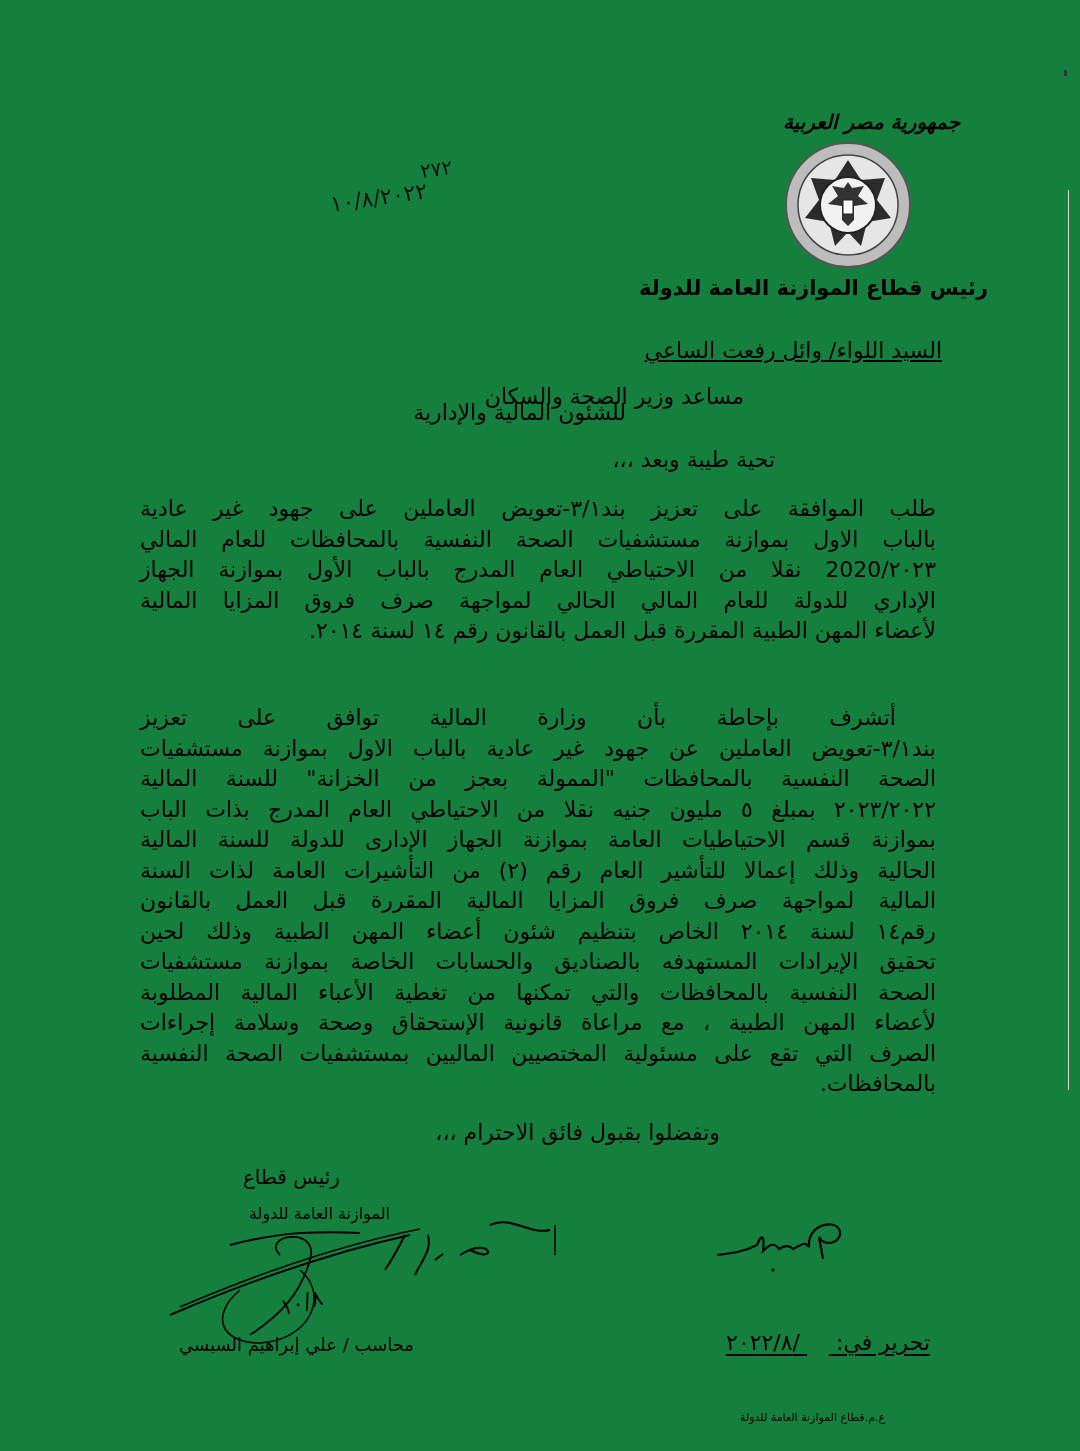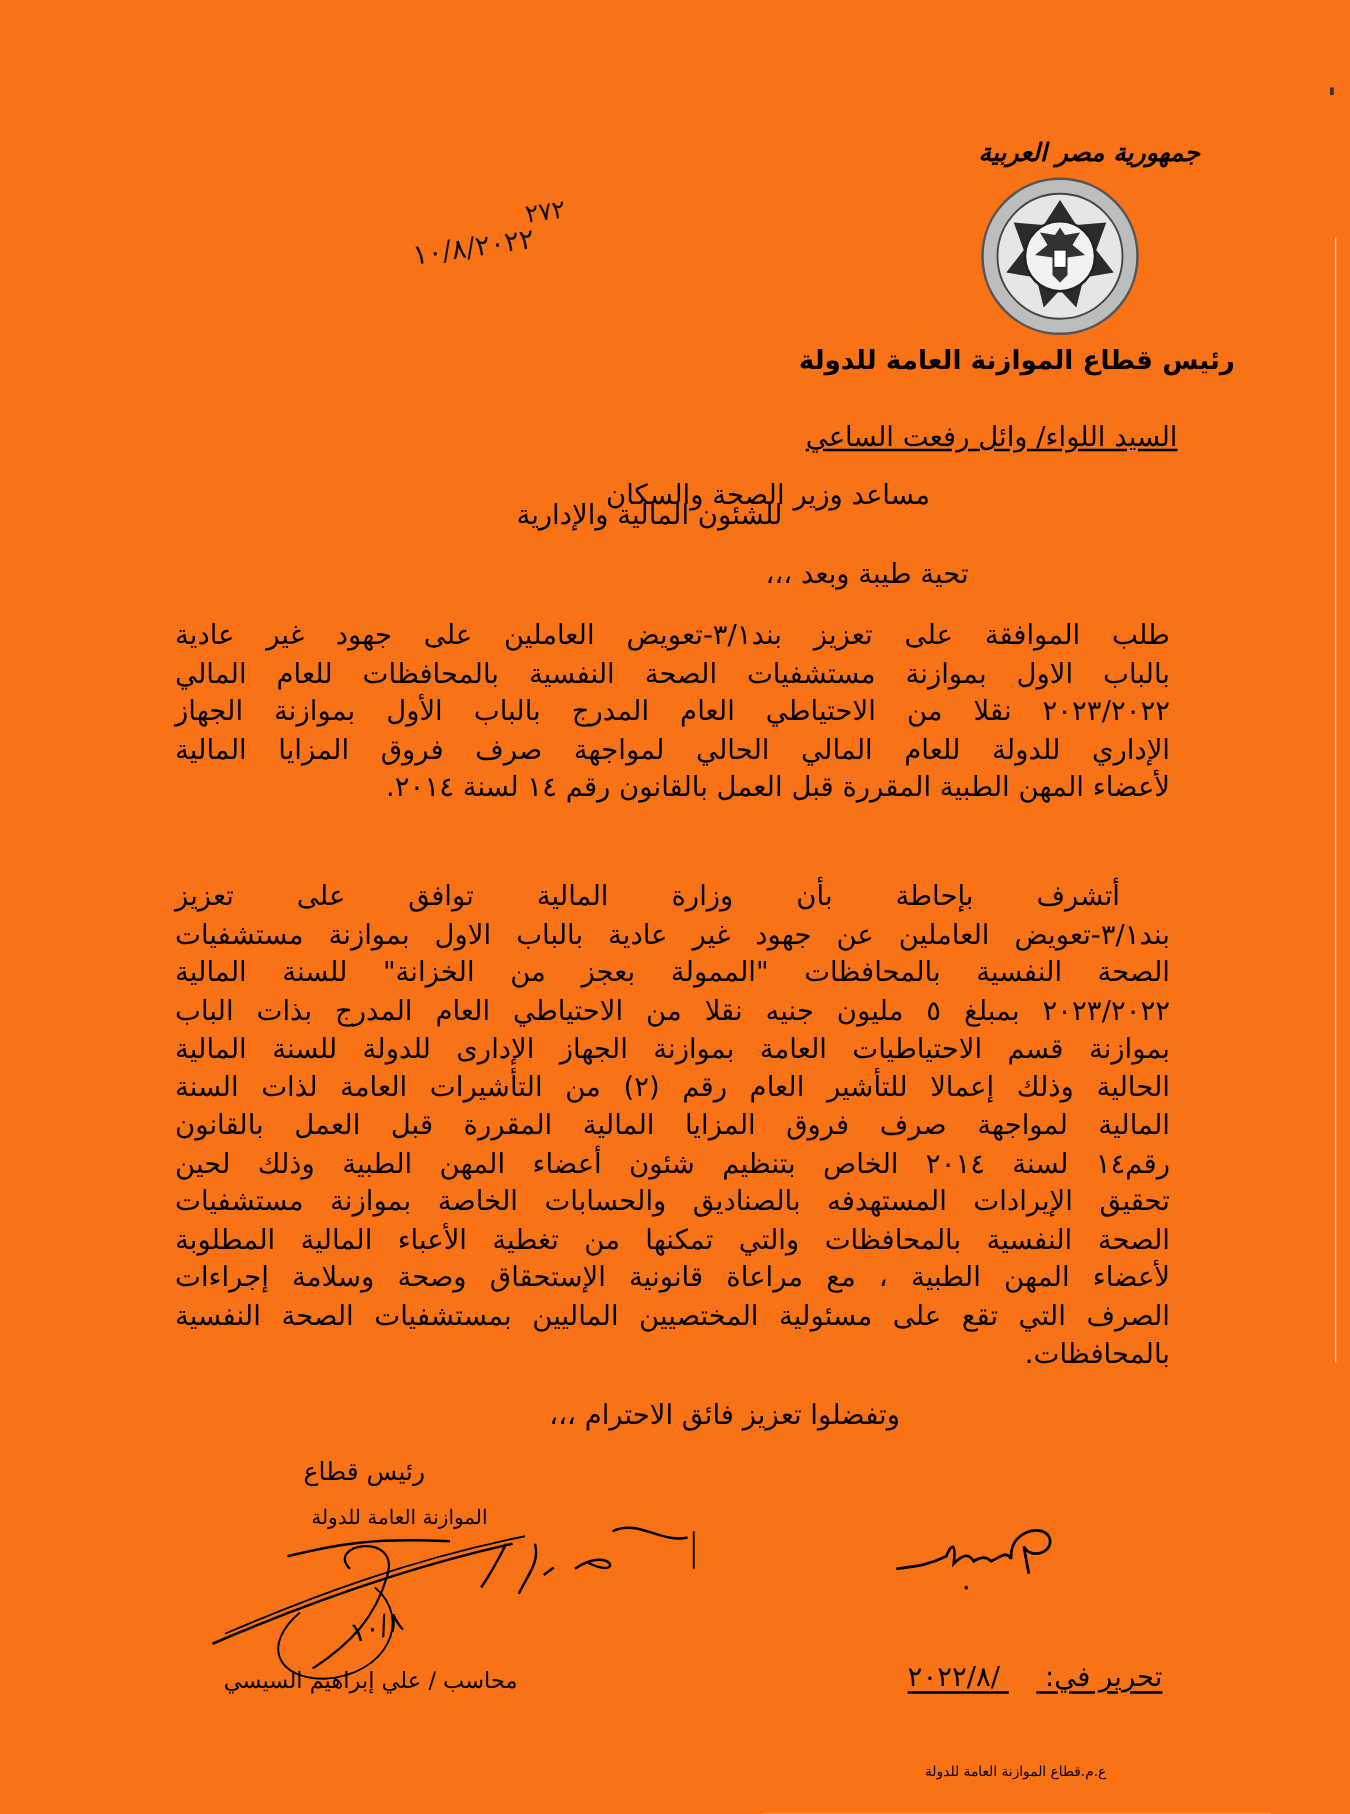--- a/index.html
+++ b/index.html
@@ -1,17 +1,17 @@
 <!DOCTYPE html>
 <html><head>
   <meta charset="utf-8">
   <style>
     html, body { margin: 0; padding: 0; background: #ffffff; }
     body { width: 1080px; height: 1451px; position: relative; overflow: hidden; font-family: "DejaVu Sans", "Liberation Sans", sans-serif; color: #000; }
-    .page { position: absolute; inset: 0; background: #f97316; }
+    .page { position: absolute; inset: 0; background: #15803d; }
     .rtl { direction: rtl; unicode-bidi: embed; }
     .abs { position: absolute; white-space: nowrap; }
     .edge-line { position: absolute; left: 1068px; top: 190px; width: 1px; height: 900px; background: #d8d8d8; }
     .edge-dot { position: absolute; left: 1064px; top: 70px; width: 3px; height: 6px; background: #333; }
 
     .republic { right: 120px; top: 110px; font-family: "DejaVu Serif", serif; font-size: 20px; font-weight: bold; font-style: italic; }
     .emblem { position: absolute; left: 783px; top: 140px; width: 130px; height: 130px; }
     .sector-head { right: 92px; top: 276px; font-size: 21px; font-weight: bold; }
 
     .ref-num { left: 420px; top: 157px; font-size: 20px; transform: rotate(-8deg); font-family: "DejaVu Serif", serif; color: #111; }
@@ -62,42 +62,42 @@
 
   <div class="abs rtl addr addr1">السيد اللواء/  وائل رفعت الساعي</div>
   <div class="abs rtl addr addr2">مساعد وزير الصحة والسكان</div>
   <div class="abs rtl addr addr3">للشئون المالية والإدارية</div>
 
   <div class="abs rtl greeting">تحية طيبة وبعد ،،،</div>
 
   <div class="para para1">
     <span class="line">طلب الموافقة على تعزيز بند٣/١-تعويض العاملين على جهود غير عادية</span>
     <span class="line">بالباب الاول بموازنة مستشفيات الصحة النفسية بالمحافظات للعام المالي</span>
-    <span class="line">٢٠٢٣/٢٠٢٢ نقلا من الاحتياطي العام المدرج بالباب الأول بموازنة الجهاز</span>
+    <span class="line">٢٠٢٣/2020 نقلا من الاحتياطي العام المدرج بالباب الأول بموازنة الجهاز</span>
     <span class="line">الإداري للدولة للعام المالي الحالي لمواجهة صرف فروق المزايا المالية</span>
     <span class="line last">لأعضاء المهن الطبية المقررة قبل العمل بالقانون رقم ١٤ لسنة ٢٠١٤.</span>
   </div>
 
   <div class="para para2">
     <span class="line indent">أتشرف بإحاطة بأن وزارة المالية توافق على تعزيز</span>
     <span class="line">بند٣/١-تعويض العاملين عن جهود غير عادية بالباب الاول بموازنة مستشفيات</span>
     <span class="line">الصحة النفسية بالمحافظات "الممولة بعجز من الخزانة" للسنة المالية</span>
     <span class="line">٢٠٢٣/٢٠٢٢ بمبلغ ٥ مليون جنيه نقلا من الاحتياطي العام المدرج بذات الباب</span>
     <span class="line">بموازنة قسم الاحتياطيات العامة بموازنة الجهاز الإدارى للدولة للسنة المالية</span>
     <span class="line">الحالية وذلك إعمالا للتأشير العام رقم (٢) من التأشيرات العامة لذات السنة</span>
     <span class="line">المالية لمواجهة صرف فروق المزايا المالية المقررة قبل العمل بالقانون</span>
     <span class="line">رقم١٤ لسنة ٢٠١٤ الخاص بتنظيم شئون أعضاء المهن الطبية وذلك لحين</span>
     <span class="line">تحقيق الإيرادات المستهدفه بالصناديق والحسابات الخاصة بموازنة مستشفيات</span>
     <span class="line">الصحة النفسية بالمحافظات والتي تمكنها من تغطية الأعباء المالية المطلوبة</span>
     <span class="line">لأعضاء المهن الطبية ، مع مراعاة قانونية الإستحقاق وصحة وسلامة إجراءات</span>
     <span class="line">الصرف التي تقع على مسئولية المختصيين الماليين بمستشفيات الصحة النفسية</span>
     <span class="line last">بالمحافظات.</span>
   </div>
 
-  <div class="abs rtl closing">وتفضلوا تعزيز فائق الاحترام ،،،</div>
+  <div class="abs rtl closing">وتفضلوا بقبول فائق الاحترام ،،،</div>
 
   <div class="abs rtl sig-title1">رئيس قطاع</div>
   <div class="abs rtl sig-title2">الموازنة العامة للدولة</div>
 
   <svg class="sig-svg" style="left:160px; top:1215px; width:420px; height:120px;" viewBox="0 0 420 120">
     <path d="M10 100 C 80 70, 160 40, 250 20" stroke="#000" stroke-width="2" fill="none"></path>
     <path d="M20 92 C 90 62, 170 32, 260 14" stroke="#000" stroke-width="1.5" fill="none"></path>
     <path d="M70 30 C 110 20, 140 15, 200 18" stroke="#000" stroke-width="2" fill="none"></path>
     <path d="M120 40 C 100 20, 160 10, 150 45 C 140 80, 120 100, 90 120" stroke="#000" stroke-width="1.8" fill="none"></path>
     <path d="M225 55 C 235 40, 240 30, 245 20" stroke="#000" stroke-width="2" fill="none"></path>

